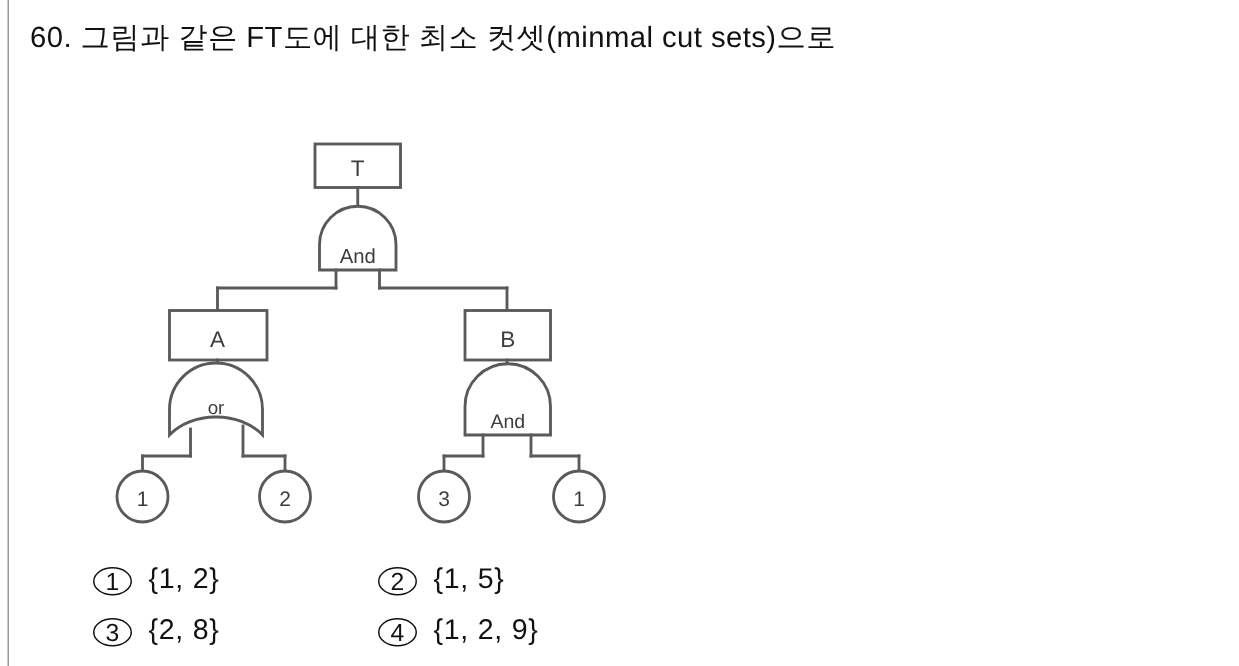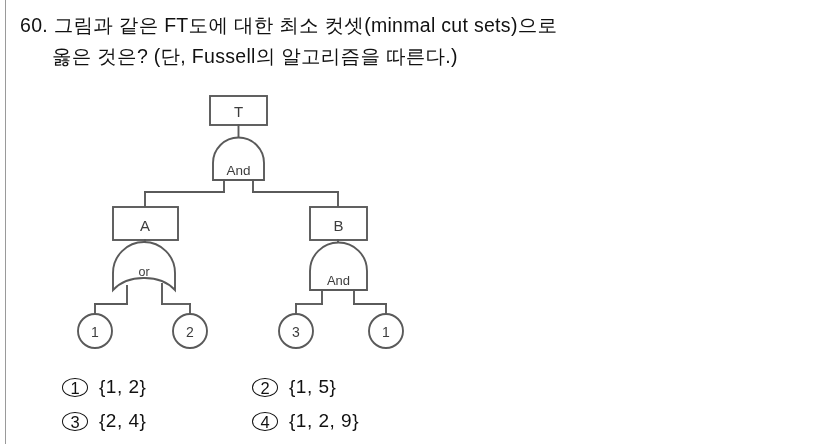--- a/index.html
+++ b/index.html
@@ -100,21 +100,20 @@
 </style>
 </head>
 <body>
 
 <div id="page">
 
   <div class="scan-border-left"></div>
 
   <div class="question-block">
     <div class="q-line q-line1">60. 그림과 같은 FT도에 대한 최소 컷셋(minmal cut sets)으로</div>
-    <div class="q-line q-line2">옳은 것은? (단, Fussell의 알고리즘을 따른다.)</div>
   </div>
 
   <div class="diagram">
     <svg width="500" height="270" viewBox="0 0 500 270" xmlns="http://www.w3.org/2000/svg">
       <g fill="none" stroke="#5a5a5a" stroke-width="1.9" stroke-linecap="square">
 
         <rect x="210" y="8" width="57" height="29" fill="#ffffff"></rect>
 
         <line x1="238.5" y1="37" x2="238.5" y2="55"></line>
 
@@ -186,21 +185,21 @@
         <span class="opt-text">{1, 2}</span>
       </div>
       <div class="opt">
         <span class="opt-num">2</span>
         <span class="opt-text">{1, 5}</span>
       </div>
     </div>
     <div class="opt-row">
       <div class="opt">
         <span class="opt-num">3</span>
-        <span class="opt-text">{2, 4}</span>
+        <span class="opt-text">{2, 8}</span>
       </div>
       <div class="opt">
         <span class="opt-num">4</span>
         <span class="opt-text">{1, 2, 9}</span>
       </div>
     </div>
   </div>
 
 </div>
 

